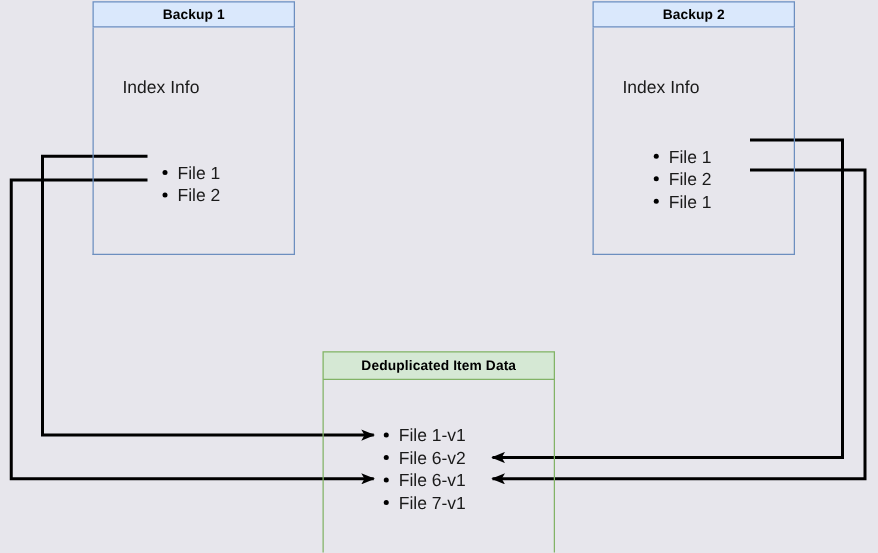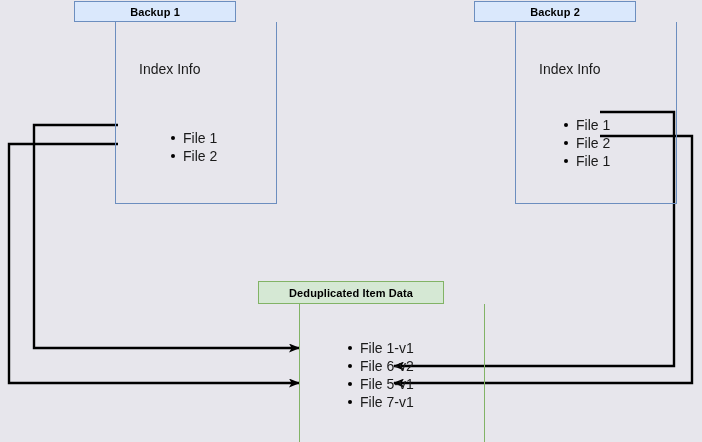--- a/index.html
+++ b/index.html
@@ -18,21 +18,20 @@
     position:absolute;left:0;top:0;width:100%;
     box-sizing:border-box;
     display:flex;align-items:center;justify-content:center;
     font-size:11px;font-weight:bold;color:#000;
     letter-spacing:0.1px;
   }
   .node-body{
     position:absolute;left:0;width:100%;
     box-sizing:border-box;
     background:transparent;
-    margin-left:41px;
   }
 
   .blue-node .node-header{background:#dae8fc;border:1px solid #6c8ebf;height:21px;}
   .blue-node .node-body{border:1px solid #6c8ebf;border-top:none;top:21px;}
 
   .green-node .node-header{background:#d5e8d4;border:1px solid #82b366;height:23px;}
   .green-node .node-body{border:1px solid #82b366;border-top:none;top:23px;}
 
   .index-label{
     position:absolute;
@@ -102,19 +101,19 @@
   </div>
 
   <div class="node green-node" style="left:258px;top:281px;width:186px;height:157px;">
     <div class="node-header">
       <span>Deduplicated Item Data</span>
     </div>
     <div class="node-body" style="height:148px;">
       <ul class="bullet-list dedup" style="left:45px;top:35px;">
         <li>File 1-v1</li>
         <li>File 6-v2</li>
-        <li>File 5-v1</li>
+        <li>File 6-v1</li>
         <li>File 7-v1</li>
       </ul>
     </div>
   </div>
 
 </div>
 
 </body></html>

